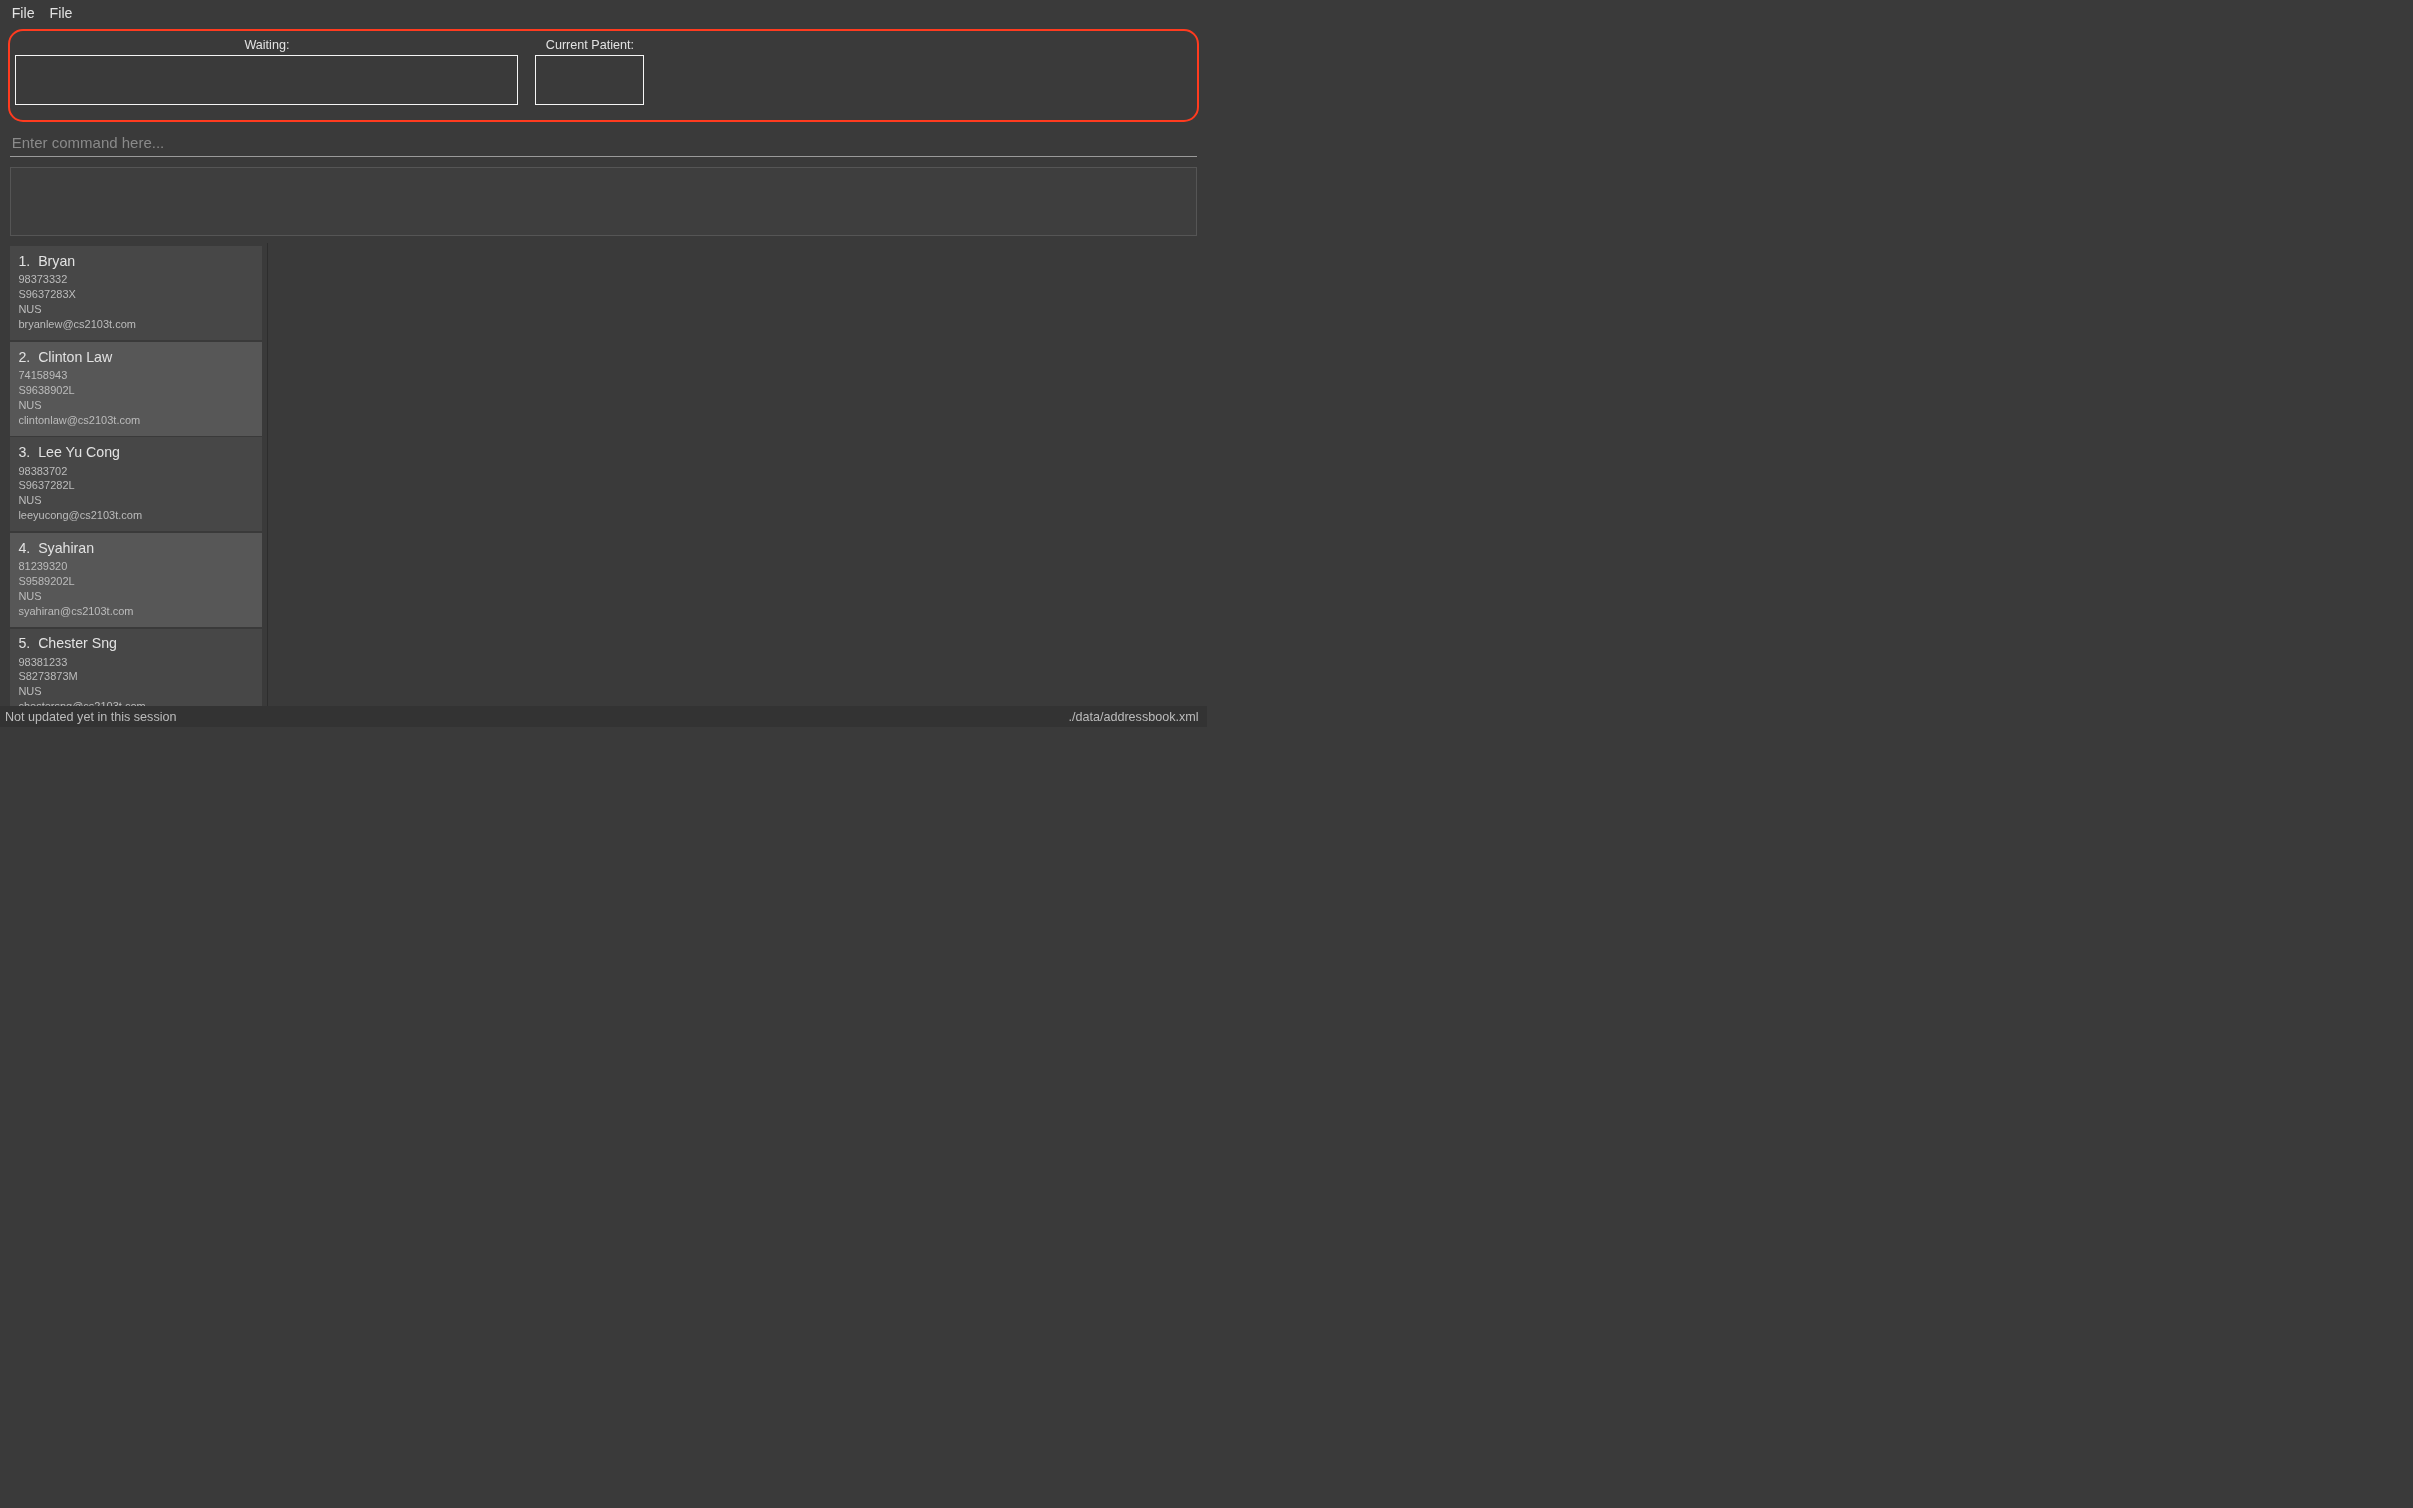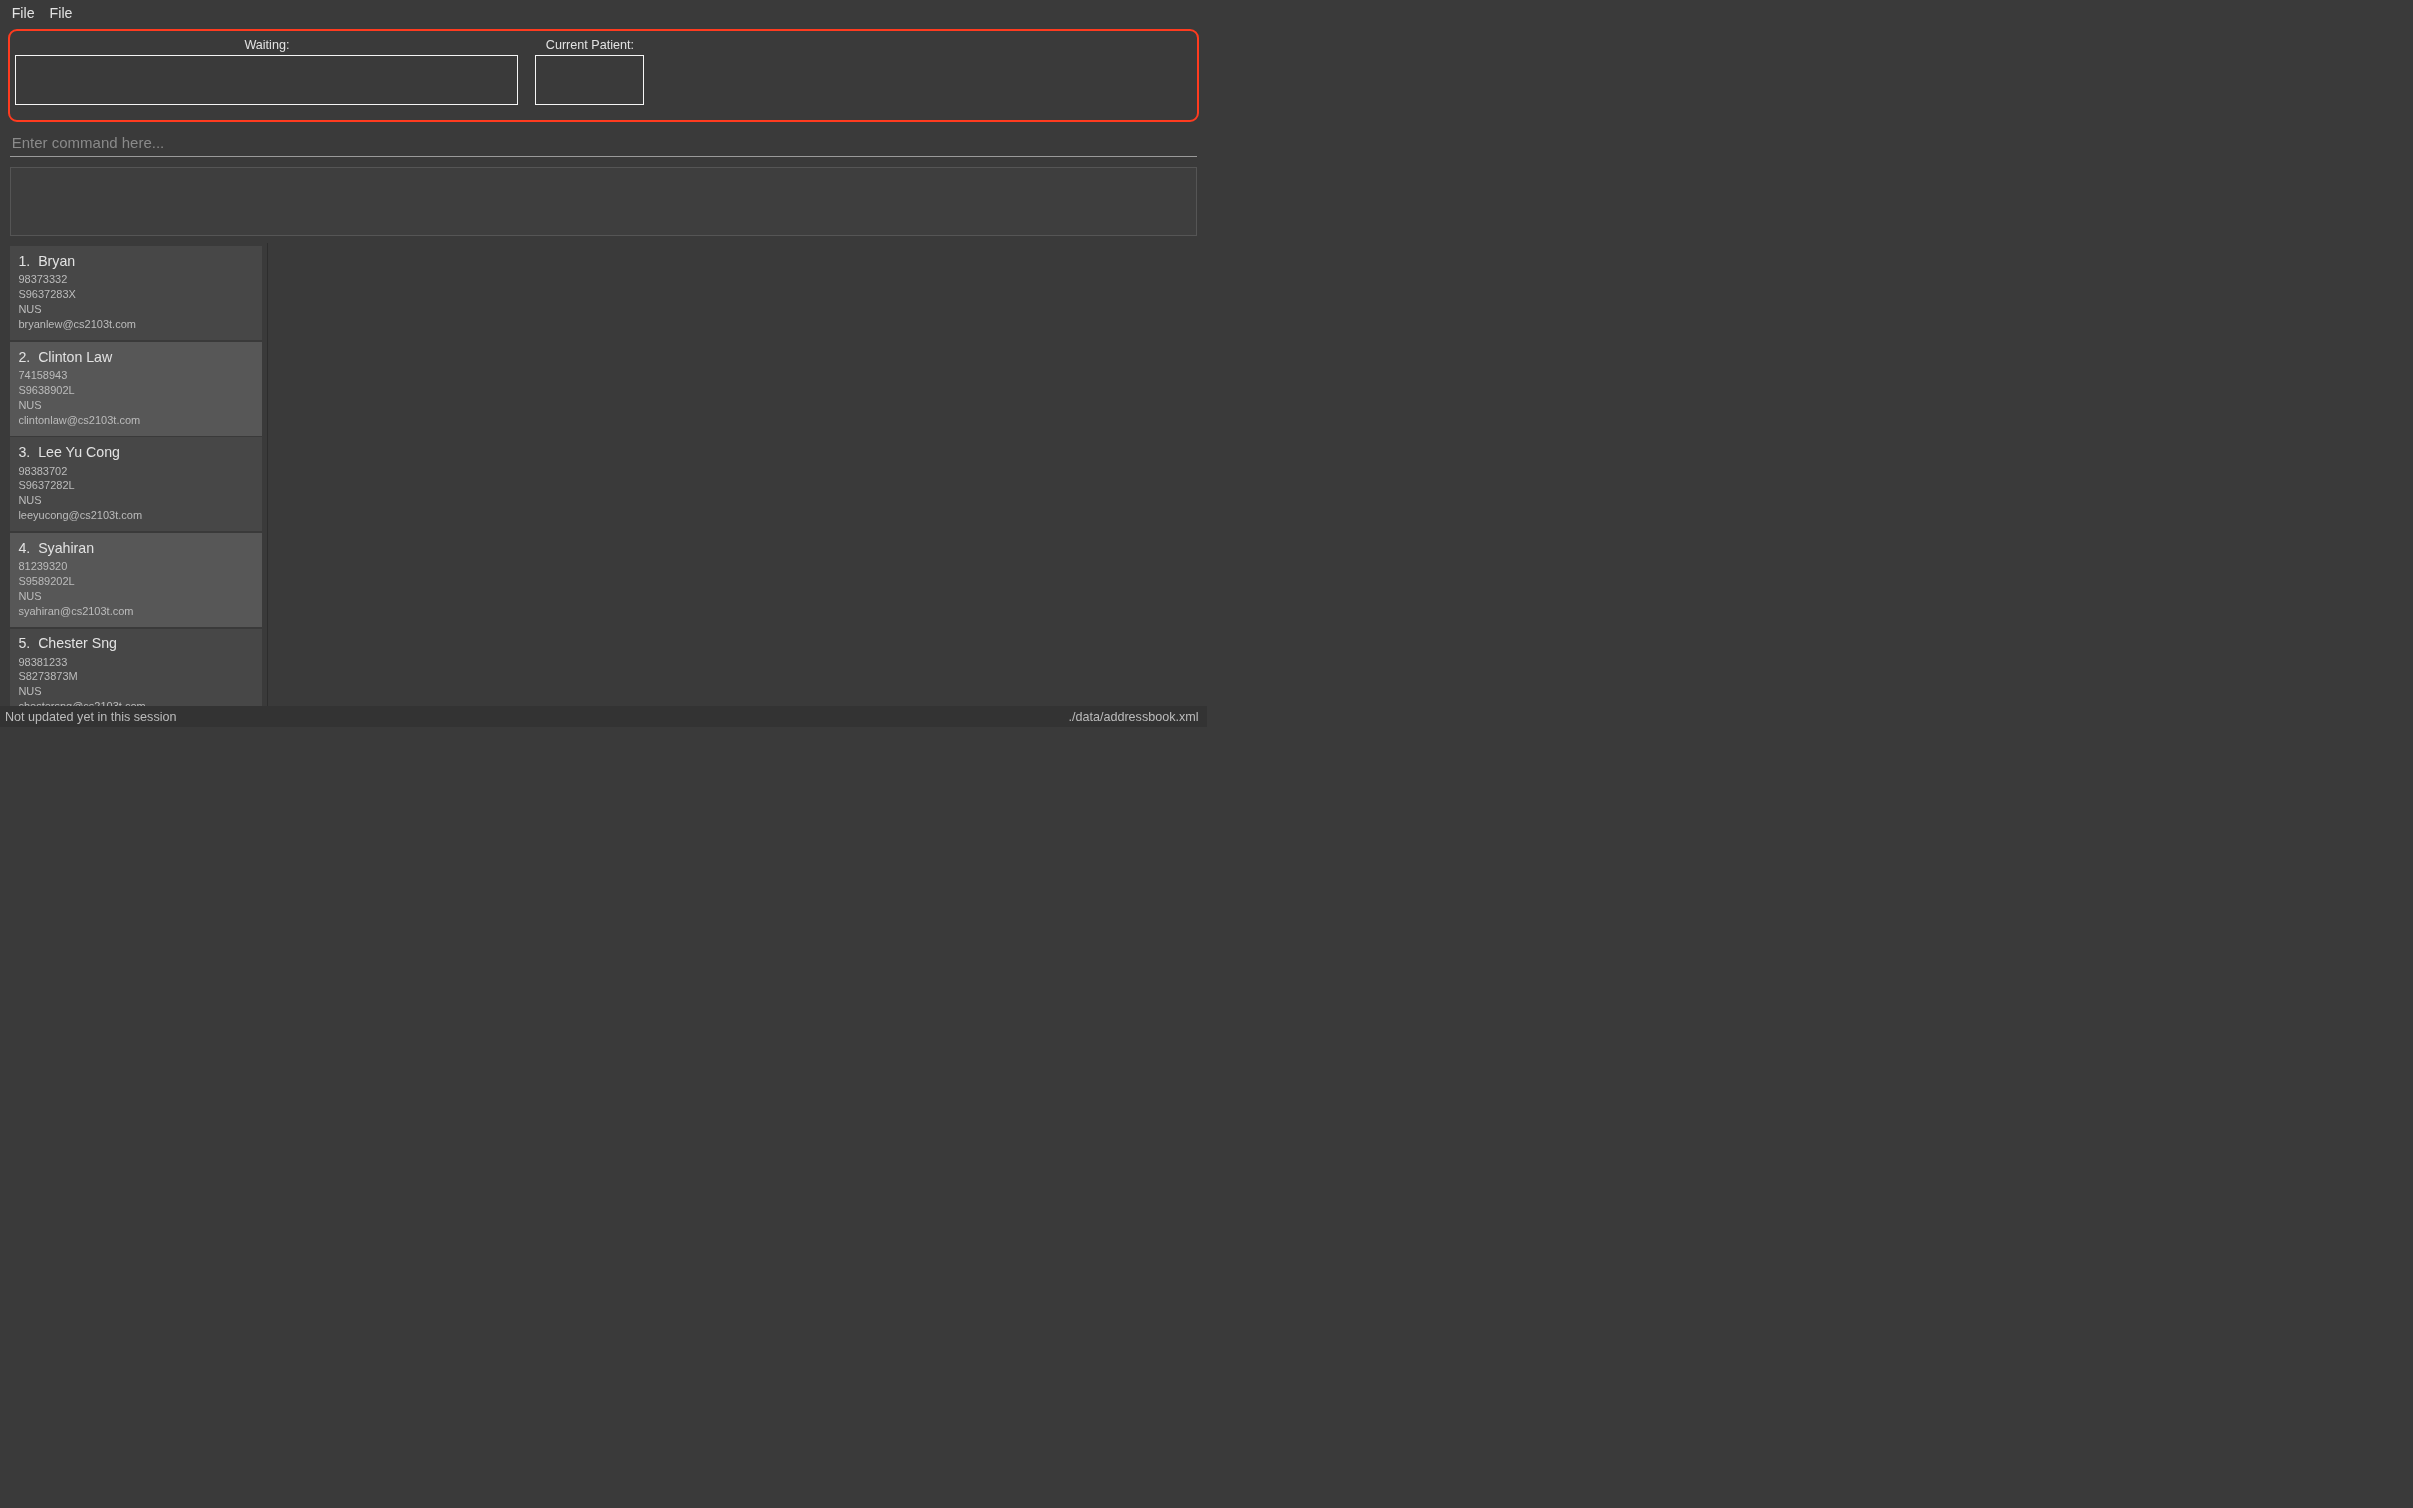--- a/index.html
+++ b/index.html
@@ -35,21 +35,21 @@
     gap: 15px;
     padding: 5px 11.7px 5px 11.7px;
     font-size: 14.2px;
   }
   .menubar span { cursor: default; }
 
   
   .pqms-frame {
     margin: 3.4px 8.4px 3.4px 8.4px;
     border: 2.5px solid var(--highlight);
-    border-radius: 9px;
+    border-radius: 15px;
     padding: 5px 5px 15px 5px;
     position: relative;
   }
   .pqms-cols {
     display: flex;
     gap: 5px;
   }
   .pqms-col {
     display: flex;
     flex-direction: column;

